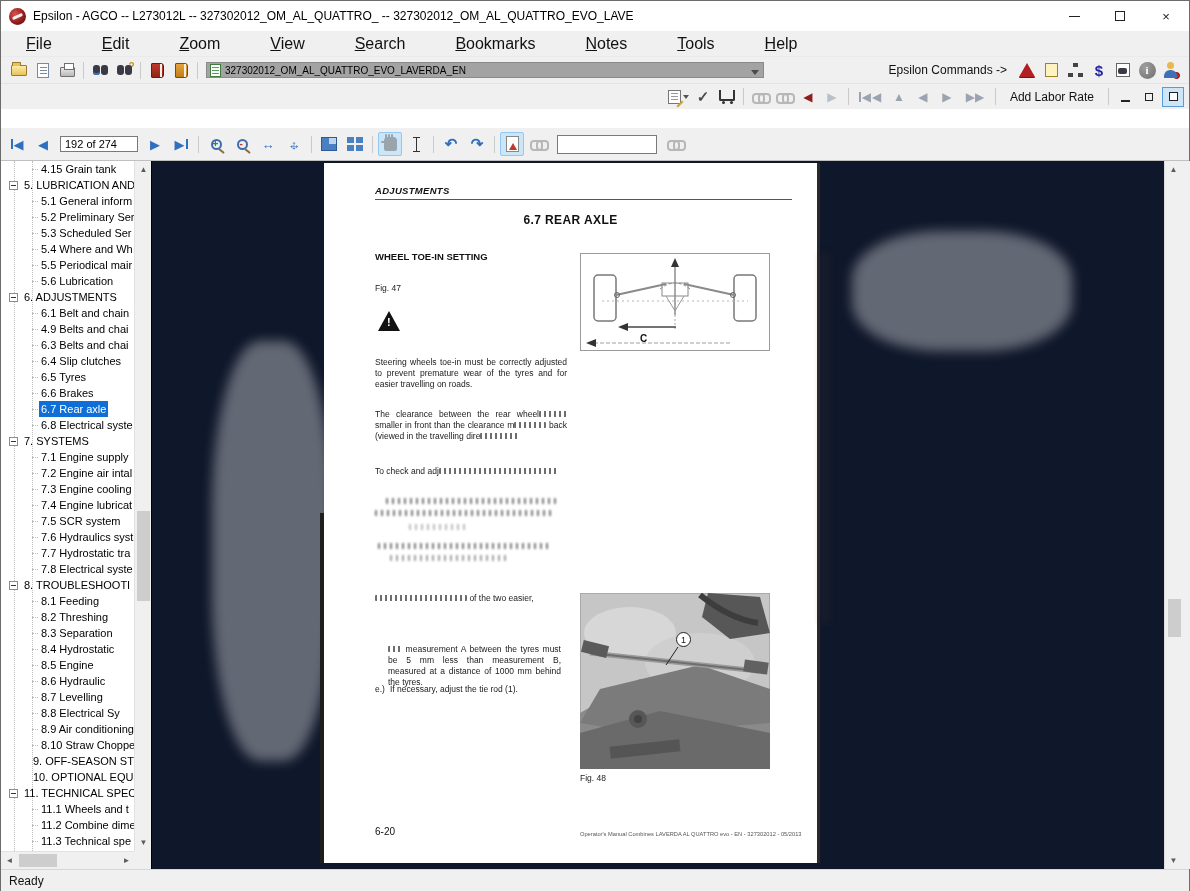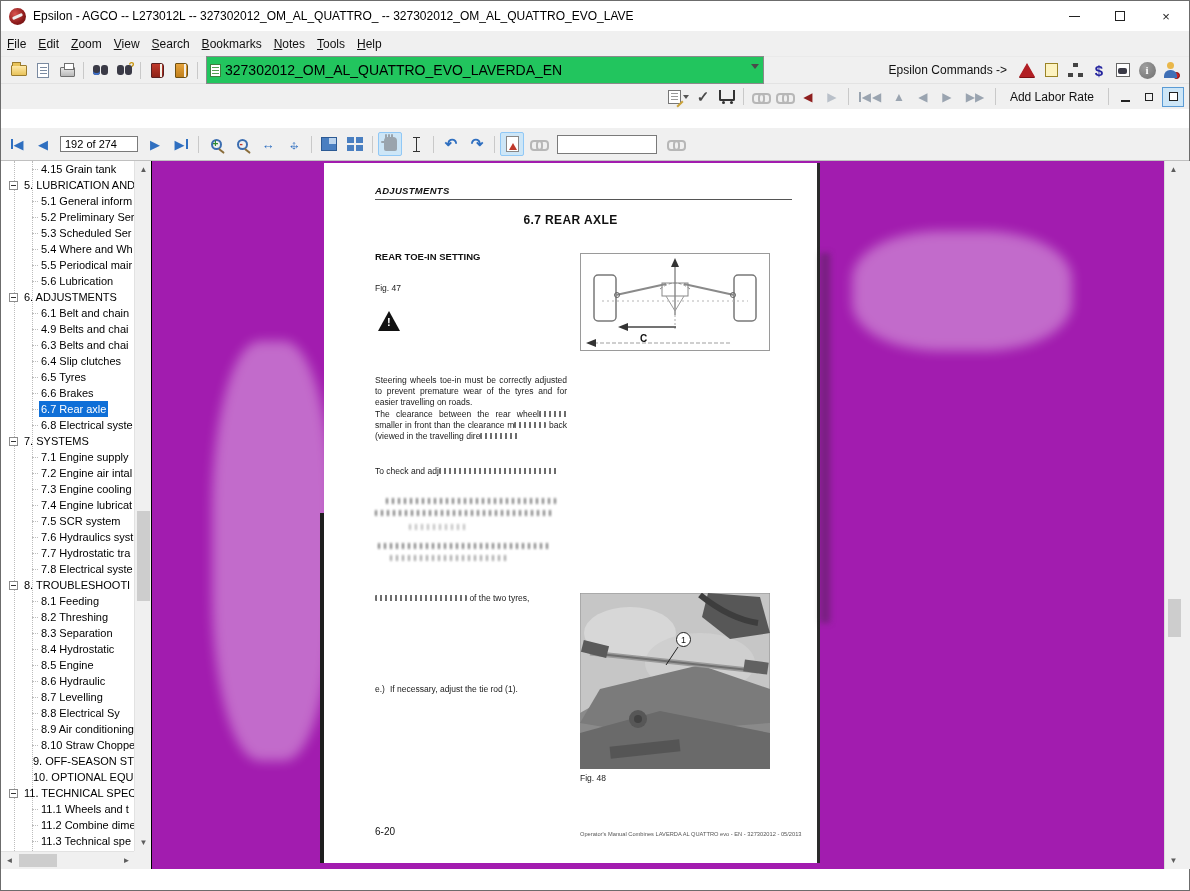--- a/index.html
+++ b/index.html
@@ -13,21 +13,21 @@
     background:radial-gradient(circle at 35% 35%, #d9534f 0%, #8b1a1a 60%, #5a0f0f 100%); position:relative; }
   .applogo::after { content:""; position:absolute; left:3px; top:7px; width:11px; height:3px; background:#eee; transform:rotate(-25deg); border-radius:2px; }
   .wtitle { font-size:12px; color:#000; margin-left:7px; white-space:nowrap; }
   .winbtns { margin-left:auto; display:flex; height:30px; }
   .winbtn { width:46px; height:30px; display:flex; align-items:center; justify-content:center; color:#222; font-size:13px; }
   .glyph-min { width:11px; height:1px; background:#222; }
   .glyph-max { width:10px; height:10px; border:1px solid #222; }
 
   
   .menubar { position:absolute; top:30px; left:0; width:100%; height:26px; background:#f0f0f0; display:flex; align-items:center; border-bottom:1px solid #eaeaea; }
-  .mitem { padding:0 6px; font-size:12px; color:#111; line-height:26px; }
+  .mitem { padding:0 25px; font-size:16px; color:#111; line-height:26px; }
   .mitem u { text-decoration:underline; }
 
   
   .toolbar1 { position:absolute; top:56px; left:0; width:100%; height:27px; background:#f0f0f0; display:flex; align-items:center; padding:0 6px; border-bottom:1px solid #e3e3e3; }
   .toolbar2 { position:absolute; top:83px; left:0; width:100%; height:25px; background:#f0f0f0; display:flex; align-items:center; justify-content:flex-end; padding-right:4px; }
   .tbtn { width:22px; height:22px; display:flex; align-items:center; justify-content:center; margin:0 1px; position:relative; }
   .tsep { width:1px; height:17px; background:#c9c9c9; margin:0 4px; }
   
   .ic-folder { width:16px; height:11px; background:linear-gradient(#ffe9a8,#e8c35a); border:1px solid #9a7b2d; border-radius:1px; position:relative; }
   .ic-folder::before { content:""; position:absolute; top:-4px; left:0; width:7px; height:3px; background:#e8c35a; border:1px solid #9a7b2d; border-bottom:none; border-radius:1px 1px 0 0; }
@@ -37,21 +37,21 @@
   .ic-print::before { content:""; position:absolute; top:-5px; left:3px; width:8px; height:5px; background:#fff; border:1px solid #6f6f6f; }
   .ic-binoc { width:15px; height:10px; position:relative; }
   .ic-binoc::before, .ic-binoc::after { content:""; position:absolute; top:0; width:7px; height:10px; background:#3a3a46; border-radius:3px; }
   .ic-binoc::before { left:0; } .ic-binoc::after { right:0; }
   .ic-mark-blue::before { background:#3a3a46; box-shadow:inset 0 -2px 0 #3d6fc9; }
   .ic-q { position:absolute; right:-3px; top:-4px; color:#c99610; font-size:10px; font-weight:bold; }
   .ic-book { width:13px; height:15px; border-radius:1px 3px 3px 1px; position:relative; border:1px solid #5a2020; }
   .ic-book.red { background:linear-gradient(#c0392b,#8e2318); }
   .ic-book.orange { background:linear-gradient(#e6a33c,#c07f1a); border-color:#6e5012; }
   .ic-book::after { content:""; position:absolute; right:1px; top:0; width:2px; height:100%; background:#f4f0e6; }
-  .combo { width:558px; height:28px; background:#22c55e; border:1px solid #8a8a8a; display:flex; align-items:center; font-size:14px; margin-left:4px; position:relative; }
+  .combo { width:558px; height:16px; background:#a3a3a3; border:1px solid #8a8a8a; display:flex; align-items:center; font-size:10px; margin-left:4px; position:relative; }
   .combo .ic-sheet { width:11px; height:13px; background:#fff; border:1px solid #3f7d3f; margin:0 4px 0 3px; position:relative; }
   .combo .ic-sheet::before { content:""; position:absolute; left:1px; top:2px; width:7px; height:1px; background:#54a054; box-shadow:0 3px 0 #54a054, 0 6px 0 #54a054; }
   .combo .carrow { position:absolute; right:4px; top:7px; width:0; height:0; border-left:4px solid transparent; border-right:4px solid transparent; border-top:5px solid #4a4a4a; }
   .eps-label { font-size:12px; color:#111; margin:0 8px 0 auto; white-space:nowrap; }
   .ic-tri-red { width:0; height:0; border-left:8px solid transparent; border-right:8px solid transparent; border-bottom:14px solid #b21f24; filter:drop-shadow(0 1px 0 #7d1013); }
   .ic-copy { width:13px; height:14px; background:#fdf3c1; border:1px solid #9b8426; position:relative; }
   .ic-copy::before { content:""; position:absolute; left:3px; top:-3px; width:13px; height:14px; background:#fffbe2; border:1px solid #9b8426; z-index:-1; }
   .ic-org { width:15px; height:14px; position:relative; }
   .ic-org::before { content:""; position:absolute; top:0; left:5px; width:5px; height:4px; background:#444; }
   .ic-org::after { content:""; position:absolute; bottom:0; left:0; width:5px; height:4px; background:#444; box-shadow:10px 0 0 #444; }
@@ -135,21 +135,21 @@
   .tlabel { padding:0 2px; }
   .titem.selected .tlabel { background:#0f6fd7; color:#fff; }
   
   .vscroll-tree { position:absolute; right:0; top:0; width:17px; height:690px; background:#f0f0f0; border-left:1px solid #e2e2e2; }
   .hscroll-tree { position:absolute; left:0; bottom:0; width:134px; height:18px; background:#f0f0f0; border-top:1px solid #e2e2e2; display:flex; align-items:center; }
   .corner { position:absolute; right:0; bottom:0; width:17px; height:18px; background:#f0f0f0; }
   .sb-arrow { width:17px; height:17px; display:flex; align-items:center; justify-content:center; font-size:8px; color:#5c5c5c; flex:none; }
   .sb-thumb-v { position:absolute; left:2px; width:13px; background:#cdcdcd; }
   .sb-thumb-h { height:13px; background:#cdcdcd; margin-left:1px; }
 
-  .canvas { flex:1; background:#a21caf; position:relative; overflow:hidden; }
+  .canvas { flex:1; background:#0f172a; position:relative; overflow:hidden; }
   .vscroll-doc { width:20px; height:708px; background:#f0f0f0; border-left:1px solid #dcdcdc; position:relative; flex:none; }
   .rightpad { width:7px; height:708px; background:#f0f0f0; flex:none; }
 
   
   .page { position:absolute; left:172px; top:2px; width:496px; height:700px; background:#fff; border-right:3px solid #2a2a2a; }
   .art-left { position:absolute; left:-4px; top:350px; width:4px; height:350px; background:#1e1e1e; }
   .art-shadow { position:absolute; right:-13px; top:90px; width:10px; height:370px; background:rgba(40,40,40,.35); filter:blur(3px); }
   .smudge { position:absolute; background:rgba(255,255,255,.35); filter:blur(6px); border-radius:40%; }
 
   .ph-header { position:absolute; left:51px; top:22px; font-size:9.5px; font-weight:bold; font-style:italic; color:#111; letter-spacing:.3px; }
@@ -566,21 +566,21 @@
     <div class="canvas">
       <div class="smudge" style="left:60px;top:180px;width:120px;height:420px"></div>
       <div class="smudge" style="left:700px;top:70px;width:220px;height:120px"></div>
       <div class="page">
         <div class="art-left"></div>
         <div class="art-shadow"></div>
 
         <div class="ph-header">ADJUSTMENTS</div>
         <div class="ph-rule"></div>
         <div class="ph-title">6.7  REAR AXLE</div>
-        <div class="ph-sub">REAR TOE-IN SETTING</div>
+        <div class="ph-sub">WHEEL TOE-IN SETTING</div>
         <div class="ph-fig47">Fig. 47</div>
 
         <svg class="fig47" viewBox="0 0 190 98">
           <rect x="0.5" y="0.5" width="189" height="97" fill="none" stroke="#9a9a9a"></rect>
           <line x1="95" y1="14" x2="95" y2="62" stroke="#555" stroke-width="1"></line>
           <polygon points="95,5 91,14 99,14" fill="#333"></polygon>
           <rect x="14" y="22" width="22" height="46" rx="4" fill="none" stroke="#787878" stroke-width="1.5"></rect>
           <rect x="154" y="22" width="22" height="46" rx="4" fill="none" stroke="#787878" stroke-width="1.5"></rect>
           <line x1="36" y1="42" x2="86" y2="31" stroke="#8a8a8a" stroke-width="2"></line>
           <line x1="104" y1="31" x2="154" y2="42" stroke="#8a8a8a" stroke-width="2"></line>
@@ -595,42 +595,45 @@
           <polygon points="38,74 48,70 48,78" fill="#333"></polygon>
           <line x1="14" y1="90" x2="150" y2="90" stroke="#9f9f9f" stroke-width="1" stroke-dasharray="4 2"></line>
           <polygon points="6,90 16,86 16,94" fill="#333"></polygon>
         </svg>
         <div class="figC">C</div>
 
         <div class="caution">
           <div class="ic-warn"></div>
         </div>
 
-        <div class="para" style="top:212px">Steering wheels toe-in must be correctly adjusted to prevent premature wear of the tyres and for easier travelling on roads.</div>
+        <div class="para" style="top:194px">Steering wheels toe-in must be correctly adjusted to prevent premature wear of the tyres and for easier travelling on roads.</div>
 
         <div class="para" style="top:246px">
           <span>The clearance between the rear wheel</span><span class="smear" style="width:28px"></span>
           <span>smaller in front than the clearance m</span><span class="smear" style="width:32px"></span>
           <span>back (viewed in the travelling dire</span><span class="smear" style="width:40px"></span>
         </div>
 
         <div class="para" style="top:303px">
           <span>To check and adj</span><span class="smear" style="width:118px"></span>
         </div>
 
         <div class="smearline" style="left:62px;top:335px;width:170px"></div>
         <div class="smearline" style="left:51px;top:347px;width:178px"></div>
         <div class="smearline" style="left:85px;top:361px;width:60px;opacity:.5"></div>
         <div class="smearline" style="left:54px;top:380px;width:172px"></div>
         <div class="smearline" style="left:66px;top:392px;width:120px;opacity:.7"></div>
 
         <div class="para" style="top:430px">
-          <span class="smear" style="width:92px"></span> <span>of the two tyres,</span>
-        </div>
-
+          <span class="smear" style="width:92px"></span> <span>of the two easier,</span>
+        </div>
+
+        <div class="para indent" style="top:481px;width:186px">
+          <span class="smear" style="width:14px"></span> <span>measurement A between the tyres must be 5 mm less than measurement B, measured at a distance of 1000 mm behind the tyres.</span>
+        </div>
 
         <div class="elabel" style="top:521px">e.)</div>
         <div class="para" style="top:521px;left:66px;width:178px;text-align:left">If necessary, adjust the tie rod (1).</div>
 
         <svg class="fig48" viewBox="0 0 190 176">
           <rect x="0" y="0" width="190" height="176" fill="#c6c6c6" stroke="#8e8e8e"></rect>
           <ellipse cx="50" cy="40" rx="46" ry="26" fill="#d7d7d7"></ellipse>
           <ellipse cx="120" cy="70" rx="55" ry="30" fill="#cfcfcf"></ellipse>
           <polygon points="0,120 60,86 190,108 190,176 0,176" fill="#8a8a8a"></polygon>
           <polygon points="20,96 120,72 190,96 190,130 60,140 0,130" fill="#7b7b7b"></polygon>
@@ -655,14 +658,17 @@
     </div>
 
     <div class="vscroll-doc">
       <div class="sb-arrow sb-up">▲</div>
       <div class="sb-thumb-v" style="top:438px;height:38px;left:3px"></div>
       <div class="sb-arrow sb-down">▼</div>
     </div>
     <div class="rightpad"></div>
   </div>
 
+  <div class="statusbar">
+    <span>Ready</span>
+  </div>
 
 </div>
 
 </body></html>

